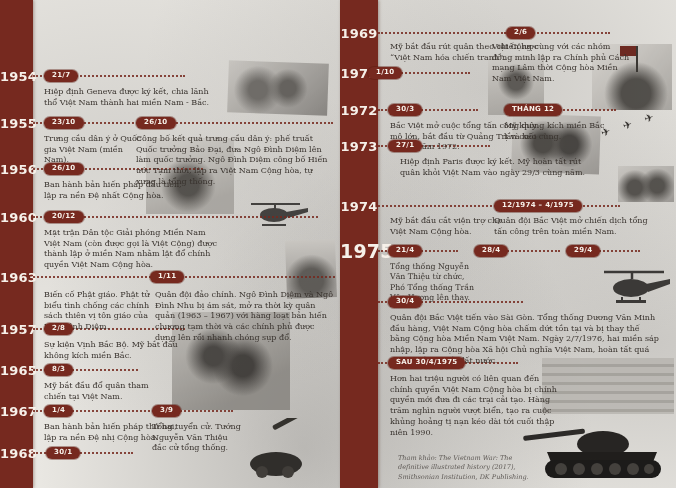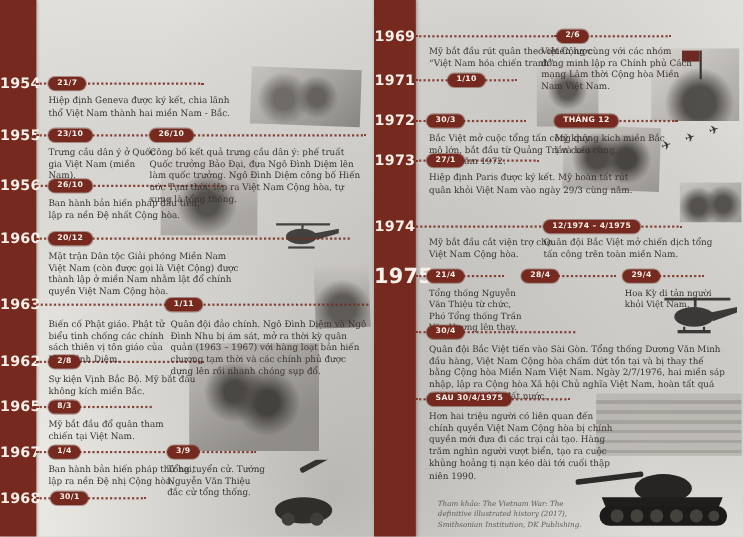--- a/index.html
+++ b/index.html
@@ -133,21 +133,21 @@
   <div class="leader" style="left:33px;top:216px;width:285px"></div>
   <div class="badge" style="left:44px;top:211px">20/12</div>
   <div class="evt" style="left:44px;top:228px;width:176px">Mặt trận Dân tộc Giải phóng Miền Nam Việt Nam (còn được gọi là Việt Cộng) được thành lập ở miền Nam nhằm lật đổ chính quyền Việt Nam Cộng hòa.</div>
 
   <div class="year" style="top:270px">1963</div>
   <div class="leader" style="left:33px;top:276px;width:302px"></div>
   <div class="evt" style="left:44px;top:290px;width:112px">Biến cố Phật giáo. Phật tử biểu tình chống các chính sách thiên vị tôn giáo của Ngô Đình Diệm.</div>
   <div class="badge" style="left:150px;top:271px">1/11</div>
   <div class="evt" style="left:155px;top:290px;width:180px">Quân đội đảo chính. Ngô Đình Diệm và Ngô Đình Nhu bị ám sát, mở ra thời kỳ quân quản (1963 – 1967) với hàng loạt bản hiến chương tạm thời và các chính phủ được dựng lên rồi nhanh chóng sụp đổ.</div>
 
-  <div class="year" style="top:322px">1962</div>
+  <div class="year" style="top:322px">1957</div>
   <div class="leader" style="left:33px;top:328px;width:152px"></div>
   <div class="badge" style="left:44px;top:323px">2/8</div>
   <div class="evt" style="left:44px;top:340px;width:140px">Sự kiện Vịnh Bắc Bộ. Mỹ bắt đầu không kích miền Bắc.</div>
 
   <div class="year" style="top:363px">1965</div>
   <div class="leader" style="left:33px;top:369px;width:105px"></div>
   <div class="badge" style="left:44px;top:364px">8/3</div>
   <div class="evt" style="left:44px;top:381px;width:112px">Mỹ bắt đầu đổ quân tham chiến tại Việt Nam.</div>
 
   <div class="year" style="top:404px">1967</div>
@@ -163,51 +163,50 @@
 
   <div class="year year-r" style="top:26px">1969</div>
   <div class="leader" style="left:378px;top:32px;width:128px"></div>
   <div class="evt" style="left:390px;top:42px;width:158px">Mỹ bắt đầu rút quân theo chiến lược “Việt Nam hóa chiến tranh”.</div>
   <div class="badge" style="left:506px;top:27px">2/6</div>
   <div class="leader" style="left:530px;top:32px;width:80px"></div>
   <div class="evt" style="left:492px;top:42px;width:140px">Việt Cộng cùng với các nhóm đồng minh lập ra Chính phủ Cách mạng Lâm thời Cộng hòa Miền Nam Việt Nam.</div>
 
   <div class="year year-r" style="top:66px">1971</div>
   <div class="leader" style="left:378px;top:72px;width:92px"></div>
-  <div class="badge" style="left:407px;top:67px">1/10</div>
+  <div class="badge" style="left:368px;top:67px">1/10</div>
 
   <div class="year year-r" style="top:103px">1972</div>
   <div class="leader" style="left:378px;top:109px;width:100px"></div>
   <div class="badge" style="left:388px;top:104px">30/3</div>
   <div class="evt" style="left:390px;top:121px;width:148px">Bắc Việt mở cuộc tổng tấn công quy mô lớn, bắt đầu từ Quảng Trị và kéo dài cả năm 1972.</div>
   <div class="badge" style="left:504px;top:104px">THÁNG 12</div>
   <div class="leader" style="left:556px;top:109px;width:60px"></div>
   <div class="evt" style="left:504px;top:121px;width:112px">Mỹ không kích miền Bắc lần cuối cùng.</div>
 
   <div class="year year-r" style="top:139px">1973</div>
   <div class="leader" style="left:378px;top:145px;width:112px"></div>
   <div class="badge" style="left:388px;top:140px">27/1</div>
-  <div class="evt" style="left:390px;top:157px;width:192px">Hiệp định Paris được ký kết. Mỹ hoàn tất rút quân khỏi Việt Nam vào ngày 29/3 cùng năm.</div>
+  <div class="evt" style="left:400px;top:157px;width:192px">Hiệp định Paris được ký kết. Mỹ hoàn tất rút quân khỏi Việt Nam vào ngày 29/3 cùng năm.</div>
 
   <div class="year year-r" style="top:199px">1974</div>
   <div class="leader" style="left:378px;top:205px;width:118px"></div>
   <div class="evt" style="left:390px;top:216px;width:126px">Mỹ bắt đầu cắt viện trợ cho Việt Nam Cộng hòa.</div>
   <div class="badge" style="left:494px;top:200px">12/1974 – 4/1975</div>
   <div class="leader" style="left:572px;top:205px;width:48px"></div>
   <div class="evt" style="left:494px;top:216px;width:158px">Quân đội Bắc Việt mở chiến dịch tổng tấn công trên toàn miền Nam.</div>
 
   <div class="year year-r year-big" style="top:240px">1975</div>
   <div class="leader" style="left:378px;top:250px;width:80px"></div>
   <div class="badge" style="left:388px;top:245px">21/4</div>
   <div class="evt" style="left:390px;top:262px;width:86px;font-size:7.8px">Tổng thống Nguyễn Văn Thiệu từ chức, Phó Tổng thống Trần Văn Hương lên thay.</div>
   <div class="badge" style="left:474px;top:245px">28/4</div>
   <div class="leader" style="left:500px;top:250px;width:60px"></div>
   <div class="badge" style="left:566px;top:245px">29/4</div>
   <div class="leader" style="left:592px;top:250px;width:48px"></div>
-  <div class="evt" style="left:568px;top:262px;width:86px;font-size:7.8px">Hoa Kỳ di tản người khỏi Việt Nam.</div>
 
   <div class="leader" style="left:378px;top:301px;width:145px"></div>
   <div class="badge" style="left:388px;top:296px">30/4</div>
   <div class="evt" style="left:390px;top:313px;width:272px">Quân đội Bắc Việt tiến vào Sài Gòn. Tổng thống Dương Văn Minh đầu hàng, Việt Nam Cộng hòa chấm dứt tồn tại và bị thay thế bằng Cộng hòa Miền Nam Việt Nam. Ngày 2/7/1976, hai miền sáp nhập, lập ra Cộng hòa Xã hội Chủ nghĩa Việt Nam, hoàn tất quá trình thống nhất đất nước.</div>
 
   <div class="leader" style="left:378px;top:362px;width:140px"></div>
   <div class="badge" style="left:388px;top:357px">SAU 30/4/1975</div>
   <div class="evt" style="left:390px;top:374px;width:168px">Hơn hai triệu người có liên quan đến chính quyền Việt Nam Cộng hòa bị chính quyền mới đưa đi các trại cải tạo. Hàng trăm nghìn người vượt biển, tạo ra cuộc khủng hoảng tị nạn kéo dài tới cuối thập niên 1990.</div>
 
   <div class="credit" style="left:398px;top:454px;width:132px">Tham khảo: The Vietnam War: The definitive illustrated history (2017), Smithsonian Institution, DK Publishing.</div>

